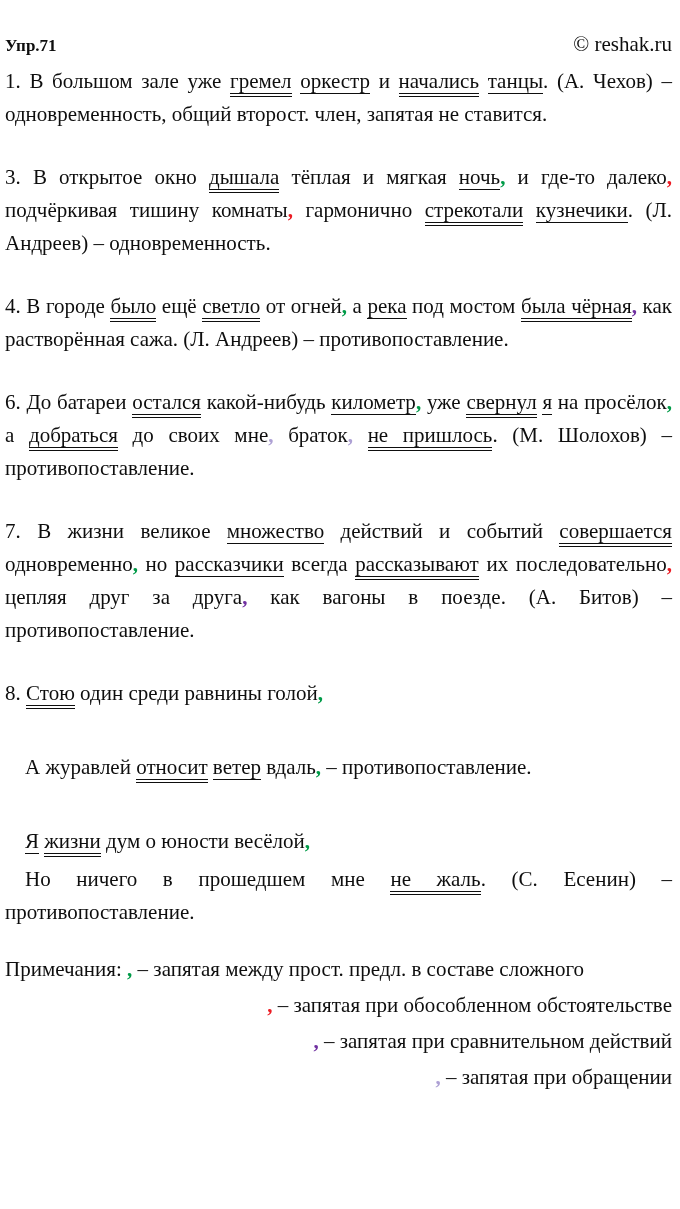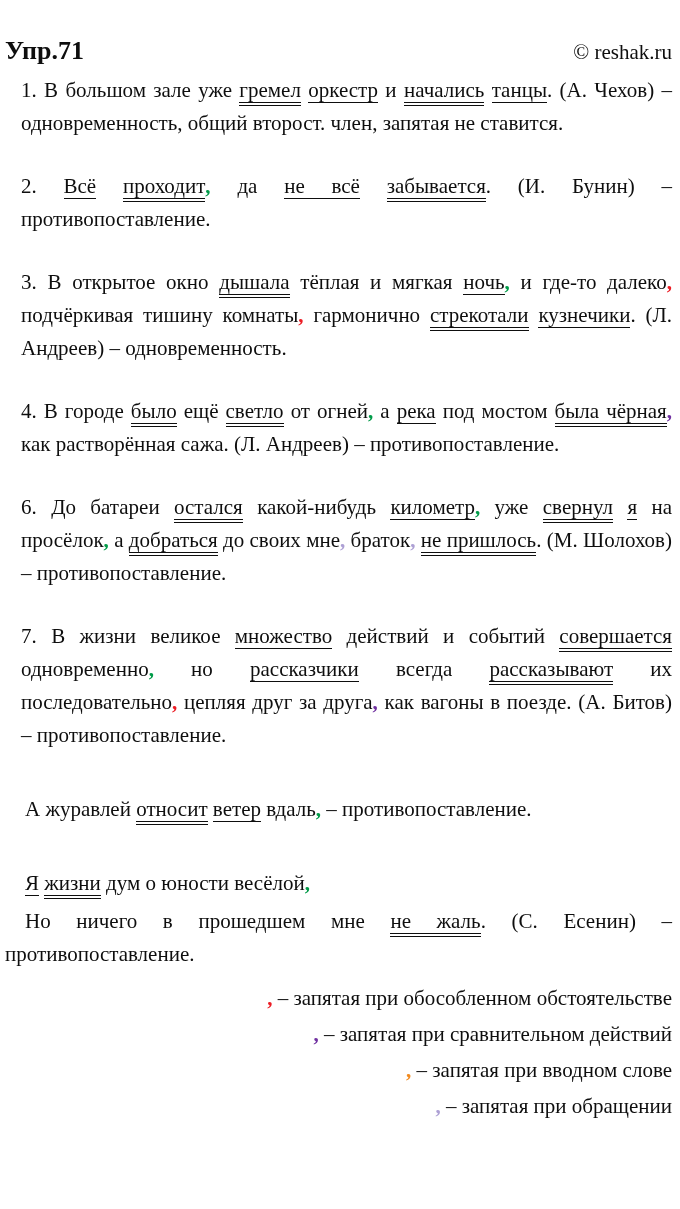--- a/index.html
+++ b/index.html
@@ -3,61 +3,61 @@
 <meta charset="utf-8">
 <style>
   html,body{margin:0;padding:0;background:#ffffff;}
   body{
     width:680px;height:1209px;overflow:hidden;position:relative;
     font-family:"Liberation Serif","DejaVu Serif",serif;
     color:#0e0e0e;font-size:21px;
   }
   .page{padding:4px 8px 0 5px;position:relative;z-index:2;}
   .hdr{display:flex;justify-content:space-between;align-items:baseline;margin-bottom:8px;}
-  .hdr .title{font-weight:700;font-size:26px;margin-top:32px;}
+  .hdr .title{font-weight:700;font-size:17px;margin-top:32px;}
   .hdr .copy{font-size:21px;margin-left:47px;}
-  .para{margin:0 0 30px 16px;text-align:justify;line-height:33px;}
+  .para{margin:0 0 30px 0;text-align:justify;line-height:33px;}
   .poem{margin:0 0 5px 0;text-align:left;}
   .poem.indent{padding-left:20px;margin-top:41px;}
   .poem.jst{text-align:justify;padding-left:0;text-indent:20px;}
-  .poem.lastpoem{margin-bottom:9px;}
+  .poem.lastpoem{margin-bottom:22px;}
   .u1{border-bottom:1.5px solid #0e0e0e;}
   .u2{border-bottom:4px double #0e0e0e;padding-bottom:0px;}
   .cm{font-weight:700;}
   .notes{line-height:36px;}
   .note-first{text-align:left;}
   .note-line{padding-left:113px;text-align:right;}
   
   .wm{position:absolute;z-index:1;pointer-events:none;}
 </style>
 </head>
 <body>
 
 <div class="page">
   <div class="hdr">
     <span class="title">Упр.71</span>
     <span class="copy">© reshak.ru</span>
   </div>
 
   <div>
       <p class="para"><span>1. В большом зале уже </span><span class="u2">гремел</span><span> </span><span class="u1">оркестр</span><span> и </span><span class="u2">начались</span><span> </span><span class="u1">танцы</span><span>. (А. Чехов) – одновременность, общий второст. член, запятая не ставится.</span></p>
-      <p class="para"><span>2. </span><span class="u1">Всё</span><span> </span><span class="u2">проходит</span><span class="cm" style="color: rgb(0, 155, 72);">,</span><span> да </span><span class="u1">не всё</span><span> </span><span class="u2">забывается</span><span>. (И. Бунин) – противопоставление.</span></p>
       <p class="para"><span>3. В открытое окно </span><span class="u2">дышала</span><span> тёплая и мягкая </span><span class="u1">ночь</span><span class="cm" style="color: rgb(0, 155, 72);">,</span><span> и где-то далеко</span><span class="cm" style="color: rgb(236, 28, 36);">,</span><span> подчёркивая тишину комнаты</span><span class="cm" style="color: rgb(236, 28, 36);">,</span><span> гармонично </span><span class="u2">стрекотали</span><span> </span><span class="u1">кузнечики</span><span>. (Л. Андреев) – одновременность.</span></p>
       <p class="para"><span>4. В городе </span><span class="u2">было</span><span> ещё </span><span class="u2">светло</span><span> от огней</span><span class="cm" style="color: rgb(0, 155, 72);">,</span><span> а </span><span class="u1">река</span><span> под мостом </span><span class="u2">была чёрная</span><span class="cm" style="color: rgb(112, 48, 160);">,</span><span> как растворённая сажа. (Л. Андреев) – противопоставление.</span></p>
       <p class="para"><span>6. До батареи </span><span class="u2">остался</span><span> какой-нибудь </span><span class="u1">километр</span><span class="cm" style="color: rgb(0, 155, 72);">,</span><span> уже </span><span class="u2">свернул</span><span> </span><span class="u1">я</span><span> на просёлок</span><span class="cm" style="color: rgb(0, 155, 72);">,</span><span> а </span><span class="u2">добраться</span><span> до своих мне</span><span class="cm" style="color: rgb(173, 160, 212);">,</span><span> браток</span><span class="cm" style="color: rgb(173, 160, 212);">,</span><span> </span><span class="u2">не пришлось</span><span>. (М. Шолохов) – противопоставление.</span></p>
       <p class="para"><span>7. В жизни великое </span><span class="u1">множество</span><span> действий и событий </span><span class="u2">совершается</span><span> одновременно</span><span class="cm" style="color: rgb(0, 155, 72);">,</span><span> но </span><span class="u1">рассказчики</span><span> всегда </span><span class="u2">рассказывают</span><span> их последовательно</span><span class="cm" style="color: rgb(236, 28, 36);">,</span><span> цепляя друг за друга</span><span class="cm" style="color: rgb(112, 48, 160);">,</span><span> как вагоны в поезде. (А. Битов) – противопоставление.</span></p>
+      <p class="para poem"><span>8. </span><span class="u2">Стою</span><span> один среди равнины голой</span><span class="cm" style="color: rgb(0, 155, 72);">,</span></p>
       <p class="para poem indent"><span>А журавлей </span><span class="u2">относит</span><span> </span><span class="u1">ветер</span><span> вдаль</span><span class="cm" style="color: rgb(0, 155, 72);">,</span><span> – противопоставление.</span></p>
       <p class="para poem indent"><span class="u1">Я</span><span> </span><span class="u2">жизни</span><span> дум о юности весёлой</span><span class="cm" style="color: rgb(0, 155, 72);">,</span></p>
       <p class="para poem jst lastpoem"><span>Но ничего в прошедшем мне </span><span class="u2">не жаль</span><span>. (С. Есенин) – противопоставление.</span></p>
     </div>
 
   <div class="notes">
+      <div class="note-first"><span>Примечания: </span><span class="cm" style="color: rgb(0, 155, 72);">,</span><span> – запятая между прост. предл. в составе сложного</span></div>
       <div class="note-line"><span class="cm" style="color: rgb(236, 28, 36);">,</span><span> – запятая при обособленном обстоятельстве</span></div>
       <div class="note-line"><span class="cm" style="color: rgb(112, 48, 160);">,</span><span> – запятая при сравнительном действий</span></div>
-      <div class="note-line"><span class="cm" style="color: rgb(242, 138, 30);">,</span><span> – запятая при вводном слове</span></div>
       <div class="note-line"><span class="cm" style="color: rgb(173, 160, 212);">,</span><span> – запятая при обращении</span></div>
     </div>
 </div>
 
 <div class="wm">
   
   
 </div>
 
 </body></html>

